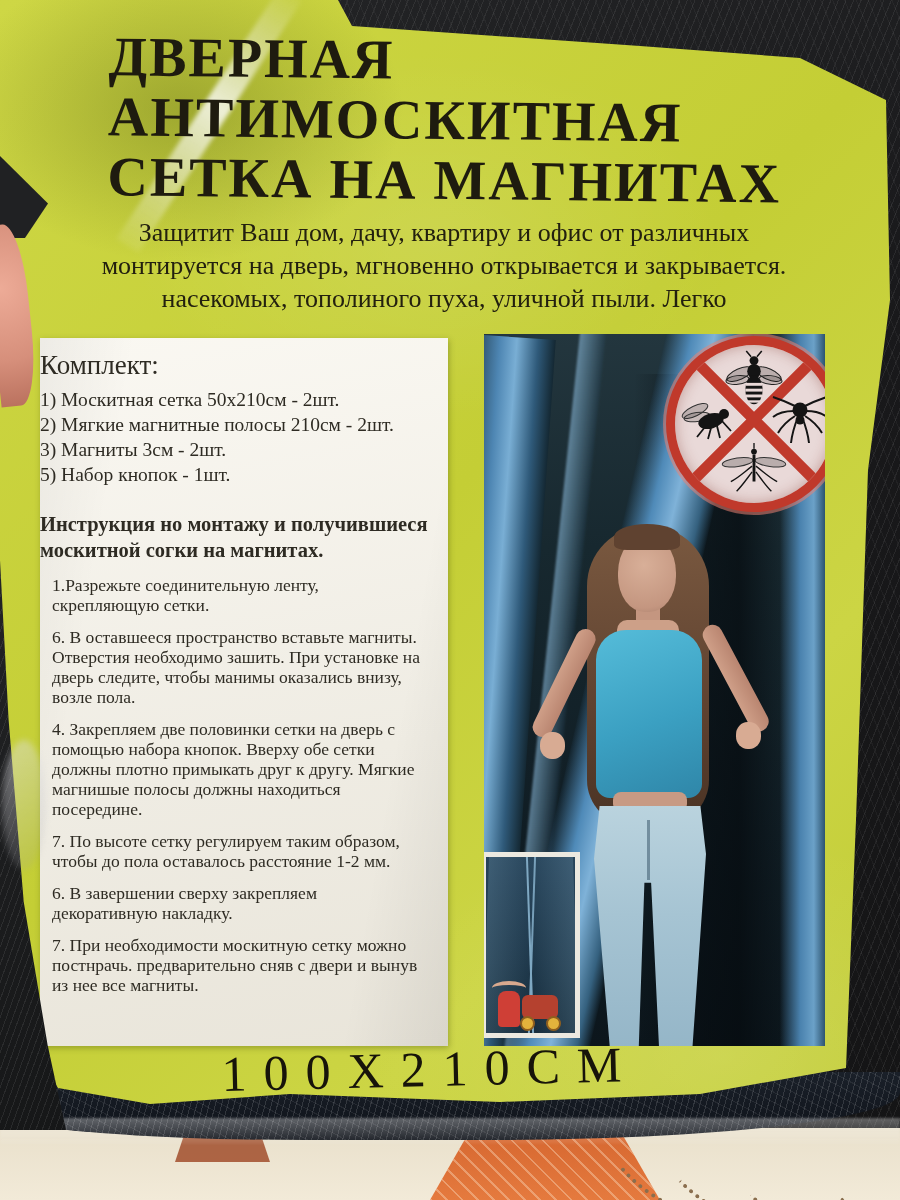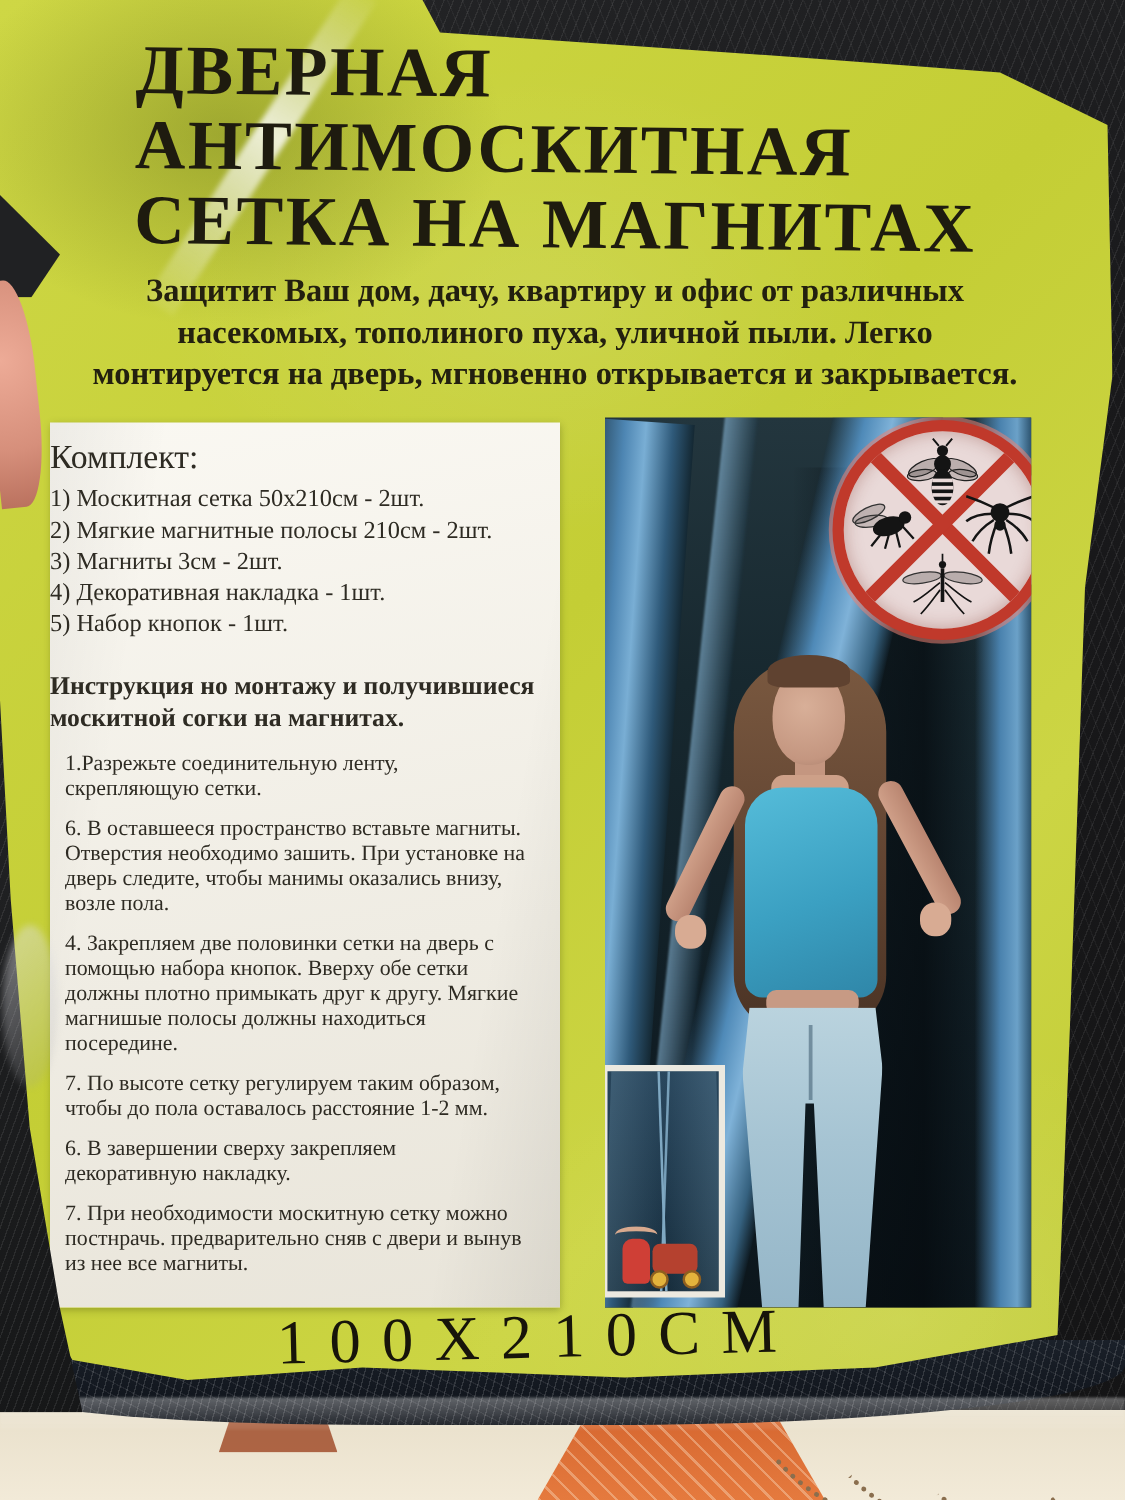--- a/index.html
+++ b/index.html
@@ -57,21 +57,21 @@
     background:linear-gradient(180deg,rgba(255,255,255,.05),rgba(255,255,255,.8) 45%,rgba(255,255,255,.08));}
   .crease{position:absolute;left:742px;top:36px;width:160px;height:2px;
     background:rgba(100,100,35,.45);transform:rotate(22deg);filter:blur(1px);}
 
   
   .title{position:absolute;left:108px;top:30px;width:700px;
     color:#1e1b0f;font-weight:600;font-size:56px;line-height:60px;letter-spacing:2px;
     transform:rotate(.6deg);}
   .title span{display:block;white-space:nowrap;}
   .subtitle{position:absolute;left:10px;top:216px;width:868px;text-align:center;
-    color:#23200f;font-weight:700;font-size:26px;line-height:33px;}
+    color:#23200f;font-weight:400;font-size:26px;line-height:33px;}
   .subtitle span{display:block;white-space:nowrap;}
 
   
   .paper{position:absolute;left:40px;top:338px;width:408px;height:708px;
     background:
       linear-gradient(100deg, rgba(0,0,0,.05), transparent 18% 80%, rgba(0,0,0,.07)),
       linear-gradient(170deg,#faf8f2,#efece3 60%,#e9e5da);
     box-shadow:1px 2px 6px rgba(60,70,10,.35);
     padding:12px 15px 8px 0;box-sizing:border-box;overflow:hidden;color:#2e2b23;}
   .kit-heading{font-size:27px;font-weight:400;margin:0 0 6px 0;}
@@ -204,30 +204,29 @@
     <div class="crease"></div>
 
     <div class="title">
       <span>ДВЕРНАЯ</span>
       <span>АНТИМОСКИТНАЯ</span>
       <span>СЕТКА НА МАГНИТАХ</span>
     </div>
 
     <div class="subtitle">
       <span>Защитит Ваш дом, дачу, квартиру и офис от различных</span>
+      <span>монтируется на дверь, мгновенно открывается и закрывается.</span>
       <span>насекомых, тополиного пуха, уличной пыли. Легко</span>
-      <span>монтируется на дверь, мгновенно открывается и закрывается.</span>
     </div>
 
     <div class="paper">
       <h2 class="kit-heading">Комплект:</h2>
       <div class="kit-item">1) Москитная сетка 50х210см - 2шт.</div>
       <div class="kit-item">2) Мягкие магнитные полосы 210см  - 2шт.</div>
       <div class="kit-item">3) Магниты 3см - 2шт.</div>
-      <div class="kit-item">4) Декоративная накладка -  1шт.</div>
       <div class="kit-item">5) Набор кнопок -  1шт.</div>
       <h3 class="instr-heading">Инструкция но монтажу и получившиеся москитной согки на магнитах.</h3>
       <p class="step">1.Разрежьте соединительную ленту, скрепляющую сетки.</p>
       <p class="step">6. В оставшееся  пространство вставьте магниты. Отверстия необходимо зашить. При установке на дверь следите, чтобы манимы оказались внизу, возле пола.</p>
       <p class="step">4. Закрепляем две половинки сетки на дверь с помощью набора кнопок. Вверху обе сетки должны плотно примыкать друг к другу. Мягкие магнишые полосы должны находиться посередине.</p>
       <p class="step">7. По высоте сетку регулируем таким образом, чтобы до пола оставалось расстояние 1-2 мм.</p>
       <p class="step">6. В завершении сверху закрепляем декоративную накладку.</p>
       <p class="step">7. При необходимости москитную сетку можно постнрачь. предварительно сняв с двери и вынув из нее все магниты.</p>
     </div>
 

